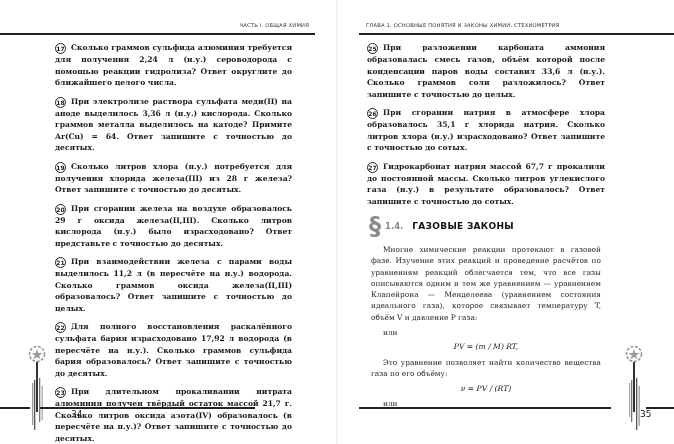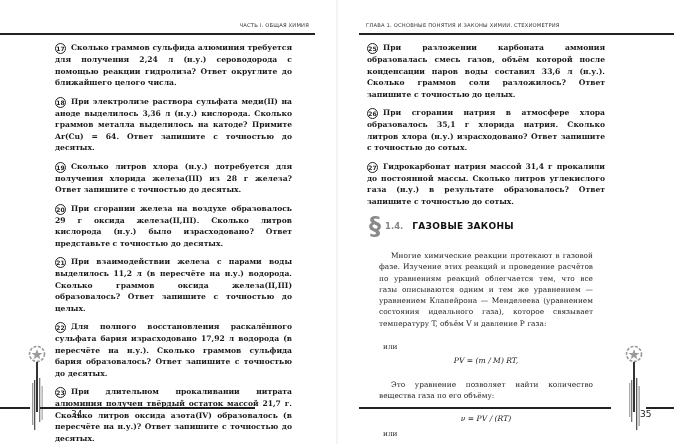--- a/index.html
+++ b/index.html
@@ -44,21 +44,21 @@
               border-radius: 50%; font-family: "DejaVu Sans", sans-serif; font-size: 6px;
               line-height: 11px; text-align: center; margin-right: 5px; vertical-align: -1px;
               font-weight: bold; box-sizing: border-box; line-height: 9px; }
 
   .section-heading { display: flex; align-items: center; margin: 4px 0 6px 2px; }
   .section-symbol { font-family: "DejaVu Sans", sans-serif; font-size: 24px; color: #8a8a8a;
                     line-height: 24px; margin-right: 4px; font-weight: bold; }
   .section-number { font-family: "DejaVu Sans", sans-serif; font-size: 8.5px; color: #888; margin-right: 9px; font-weight: bold; }
   .section-title { font-family: "DejaVu Sans", sans-serif; font-size: 9px; font-weight: bold; color: #111; letter-spacing: 0.3px; }
 
-  .para { font-size: 7.4px; line-height: 11.3px; text-align: justify; margin: 12px; }
+  .para { font-size: 7.4px; line-height: 11.3px; text-align: justify; margin: 4px; }
   .para.indent { text-indent: 12px; }
   .formula { font-size: 7.6px; line-height: 11.5px; text-align: center; margin: 3px 0; font-style: italic; }
   .word-or { font-size: 7.4px; line-height: 11px; margin: 2px 16px; }
 </style>
 </head>
 <body>
 
 <div class="gutter"></div>
 
 <div class="page page-left">
@@ -93,21 +93,21 @@
 </div>
 
 <div class="page page-right">
   <div class="running-head">ГЛАВА 1. ОСНОВНЫЕ ПОНЯТИЯ И ЗАКОНЫ ХИМИИ. СТЕХИОМЕТРИЯ</div>
   <div class="head-rule"></div>
 
   <div class="column">
     <div id="right-tasks">
         <div class="task"><span class="task-num">25</span><span>При разложении карбоната аммония образовалась смесь газов, объём которой после конденсации паров воды составил 33,6 л (н.у.). Сколько граммов соли разложилось? Ответ запишите с точностью до целых.</span></div>
         <div class="task"><span class="task-num">26</span><span>При сгорании натрия в атмосфере хлора образовалось 35,1 г хлорида натрия. Сколько литров хлора (н.у.) израсходовано? Ответ запишите с точностью до сотых.</span></div>
-        <div class="task"><span class="task-num">27</span><span>Гидрокарбонат натрия массой 31,4 г прокалили до постоянной массы. Сколько литров углекислого газа (н.у.) в результате образовалось? Ответ запишите с точностью до сотых.</span></div>
+        <div class="task"><span class="task-num">27</span><span>Гидрокарбонат натрия массой 67,7 г прокалили до постоянной массы. Сколько литров углекислого газа (н.у.) в результате образовалось? Ответ запишите с точностью до сотых.</span></div>
       </div>
 
     <div class="section-heading">
       <span class="section-symbol">§</span>
       <span class="section-number">1.4.</span>
       <span class="section-title">ГАЗОВЫЕ ЗАКОНЫ</span>
     </div>
 
     <p class="para indent">Многие химические реакции протекают в газовой фазе. Изучение этих реакций и проведение расчётов по уравнениям реакций облегчается тем, что все газы описываются одним и тем же уравнением — уравнением Клапейрона — Менделеева (уравнением состояния идеального газа), которое связывает температуру T, объём V и давление P газа:</p>
     <div class="word-or">или</div>

